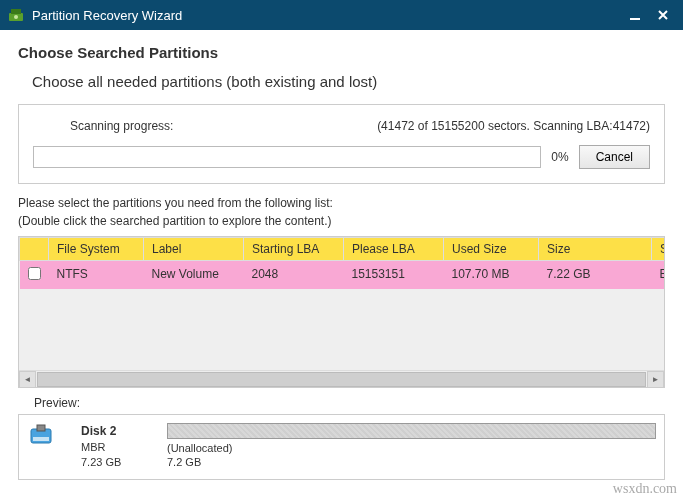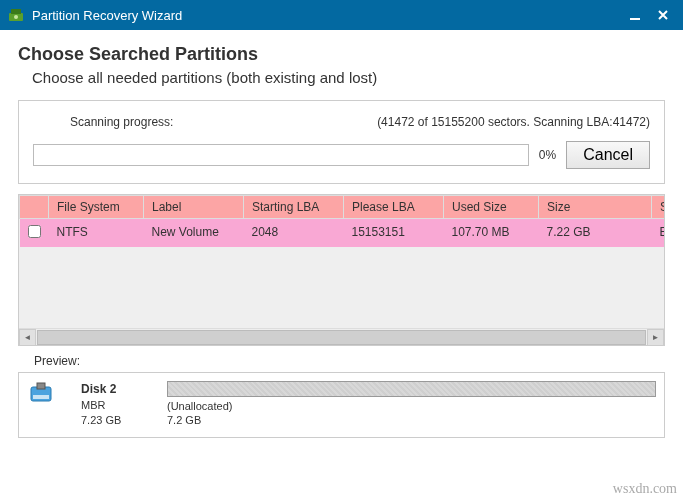--- a/index.html
+++ b/index.html
@@ -1,34 +1,34 @@
 <!DOCTYPE html>
 <html><head>
   <meta charset="utf-8">
   <style>
     * { box-sizing: border-box; margin: 0; padding: 0; }
     body { font-family: "Segoe UI", Tahoma, sans-serif; font-size: 12px; color: #333; background: #fff; width: 683px; height: 501px; overflow: hidden; position: relative; }
-    .titlebar { background: #0369a1; color: #fff; height: 30px; display: flex; align-items: center; padding: 12px 8px; }
+    .titlebar { background: #0c4a6e; color: #fff; height: 30px; display: flex; align-items: center; padding: 12px 8px; }
     .titlebar-icon { width: 16px; height: 16px; margin-right: 8px; display: flex; align-items: center; justify-content: center; }
     .titlebar-title { flex: 1; font-size: 13px; }
     .titlebar-btn { width: 24px; height: 24px; display: flex; align-items: center; justify-content: center; color: #fff; margin-left: 4px; }
     .content { padding: 14px 18px 0 18px; }
-    .heading { font-weight: bold; font-size: 18px; margin-bottom: 4px; }
+    .heading { font-weight: bold; font-size: 15px; margin-bottom: 12px; }
     .subheading { font-size: 15px; margin-left: 14px; color: #333; margin-bottom: 14px; }
     .panel { border: 1px solid #ccc; padding: 14px 14px 14px 14px; margin-bottom: 10px; }
     .scan-row { display: flex; justify-content: space-between; margin-bottom: 12px; font-size: 12px; margin-left: 37px; }
     .progress-row { display: flex; align-items: center; gap: 10px; }
     .progress-bar { flex: 1; height: 22px; border: 1px solid #bbb; background: #fff; position: relative; }
     .progress-pct { font-size: 12px; }
-    .cancel-btn { padding: 4px 16px; border: 1px solid #aaa; background: linear-gradient(#f8f8f8,#e6e6e6); font-size: 16px; cursor:pointer; }
+    .cancel-btn { padding: 4px 16px; border: 1px solid #aaa; background: linear-gradient(#f8f8f8,#e6e6e6); font-size: 12px; cursor:pointer; }
     .instructions { font-size: 12px; line-height: 1.5; margin-bottom: 6px; }
     .table-wrap { border: 1px solid #ccc; height: 152px; position: relative; background:#efefef; }
     .table-scroll { overflow-x: auto; height: 100%; }
     table { border-collapse: collapse; width: 720px; background:#efefef;}
-    th { background: #fca5a5; border: 1px solid #ddd; text-align: left; font-weight: normal; padding: 4px 8px; font-size: 12px; position:sticky; top:0; }
+    th { background: #fde047; border: 1px solid #ddd; text-align: left; font-weight: normal; padding: 4px 8px; font-size: 12px; position:sticky; top:0; }
     th:first-child { width: 28px; }
     td { padding: 6px 8px; font-size: 12px; vertical-align: top; }
     tbody tr:first-child td { background:#f9a8d4;margin-top:24px; }
     .checkbox-cell { width:28px; text-align:center;}
     .preview-label { font-size: 12px; margin: 8px 0 4px 16px; }
     .preview-panel { border: 1px solid #ccc; padding: 8px; display: flex; gap: 26px; align-items:flex-start;}
     .disk-icon { width: 28px; height: 28px; }
     .disk-info { min-width: 60px; font-size: 11px; line-height:1.4;}
     .disk-name { font-weight: bold; font-size: 12px;}
     .bar-area { flex:1; }
@@ -73,20 +73,24 @@
       <span>Scanning progress:</span>
       <span>(41472 of 15155200 sectors. Scanning LBA:41472)</span>
     </div>
     <div class="progress-row">
       <div class="progress-bar"></div>
       <span class="progress-pct">0%</span>
       <button class="cancel-btn">Cancel</button>
     </div>
   </div>
 
+  <div class="instructions">
+    <div>Please select the partitions you need from the following list:</div>
+    <div>(Double click the searched partition to explore the content.)</div>
+  </div>
 
   <div class="table-wrap">
     <div class="table-scroll">
       <table>
         <thead>
           <tr>
             <th class="checkbox-cell"></th>
             <th style="width:95px">File System</th>
             <th style="width:100px">Label</th>
             <th style="width:100px">Starting LBA</th>

